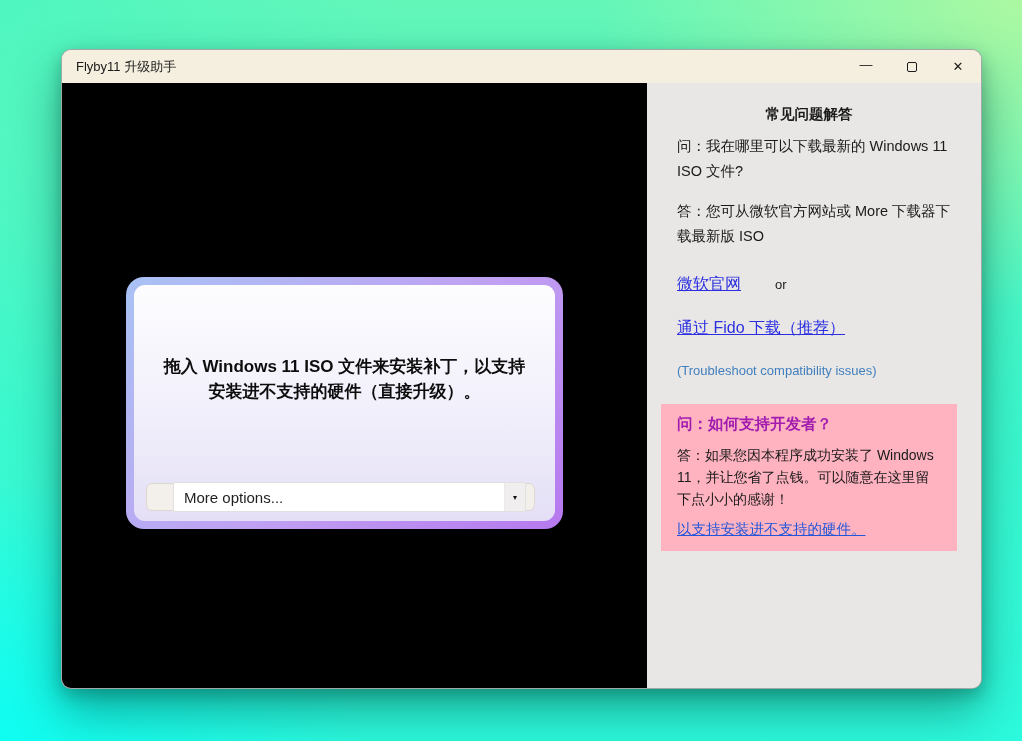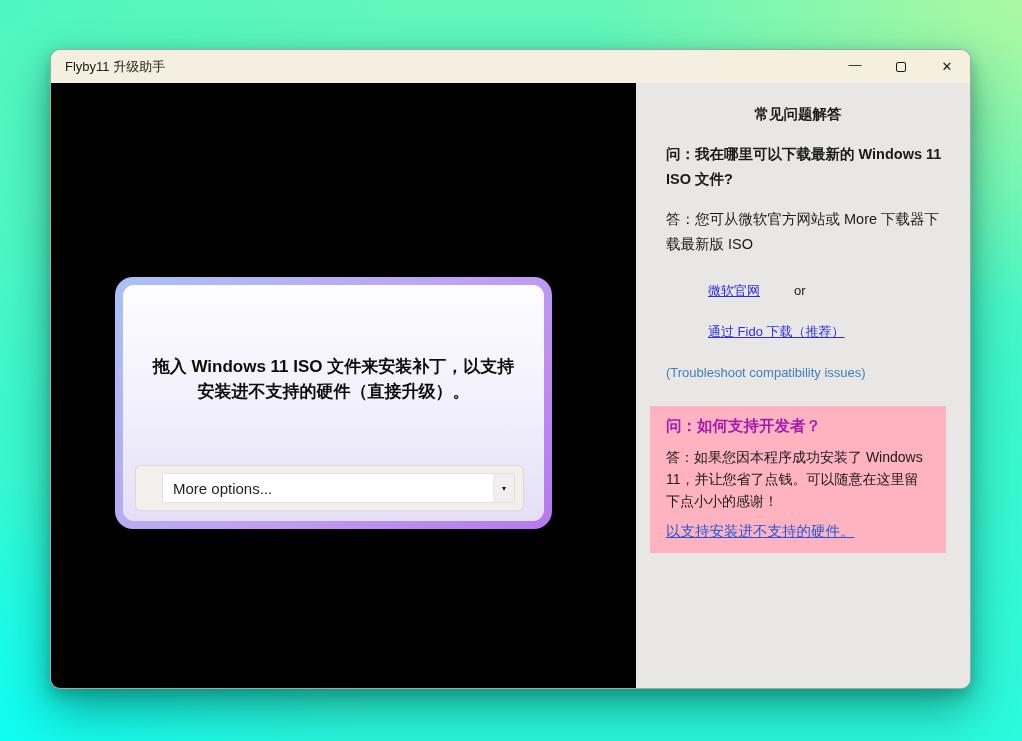--- a/index.html
+++ b/index.html
@@ -8,21 +8,21 @@
     font-family:"Liberation Sans", sans-serif;
     position:relative;
     background:
       radial-gradient(ellipse 70% 70% at 100% 0%, rgba(176,248,160,.95) 0%, rgba(176,248,160,0) 60%),
       radial-gradient(ellipse 55% 55% at 0% 100%, #0ffdf2 0%, rgba(15,253,242,0) 65%),
       radial-gradient(ellipse 60% 60% at 0% 0%, rgba(77,246,193,.9) 0%, rgba(77,246,193,0) 65%),
       linear-gradient(180deg, #63f6b9 0%, #3cf8cd 55%, #2cfade 100%);
   }
 
   .window {
-    position:absolute; left:50px; top:49px; width:921px; height:640px;
+    position:absolute; left:61px; top:49px; width:921px; height:640px;
     border-radius:10px; overflow:hidden;
     background:#eceae9;
     border:1px solid rgba(70,90,85,.45);
     box-shadow: 0 22px 48px rgba(0,70,60,.45), 0 6px 16px rgba(0,60,50,.30);
   }
 
   .titlebar {
     height:33px; background:#f5efdf; display:flex; align-items:center;
   }
   .titlebar .title { padding-left:14px; font-size:13px; color:#1a1a1a; }
@@ -45,43 +45,43 @@
   .dropzone-inner {
     width:100%; height:100%; border-radius:11px; position:relative;
     background:linear-gradient(180deg, #fdfdff 0%, #f1effb 55%, #e4dff6 100%);
     display:flex; flex-direction:column; align-items:center;
   }
   .drop-text {
     margin-top:70px; width:88%; text-align:center;
     font-weight:bold; font-size:17px; line-height:1.45; color:#0d0d0d;
   }
   .combo-wrap {
-    position:absolute; left:12px; right:20px; bottom:10px; height:46px;
+    position:absolute; left:12px; right:20px; bottom:10px; height:28px;
     background:#f3efeb; border:1px solid #ddd7d1; border-radius:6px;
     display:flex; align-items:center; padding:5px 8px 5px 26px;
   }
   .combo {
     flex:1; height:30px; background:#ffffff; border:1px solid #e3e0dd; border-radius:2px;
     display:flex; align-items:stretch; overflow:hidden;
   }
   .combo-text { flex:1; display:flex; align-items:center; padding-left:10px; font-size:15px; color:#1f1f1f; }
   .combo-arrow-btn {
     width:21px; background:#f0eeee; border-left:1px solid #eceae8;
     display:flex; align-items:center; justify-content:center;
   }
   .combo-arrow-btn span { font-size:8px; color:#111; }
 
   
   .sidebar { flex:1; background:#e9e7e5; padding:0 24px 0 14px; font-size:14.5px; color:#1a1a1a; }
   .faq-heading { margin-top:22px; text-align:center; font-weight:bold; font-size:14.5px; }
-  .faq-q { margin-top:18px; padding-left:16px; font-weight:bold; line-height:1.75; }
+  .faq-q { margin-top:10px; padding-left:16px; font-weight:normal; line-height:1.75; }
   .faq-a { margin-top:14px; padding-left:16px; line-height:1.75; }
   .link-row { margin-top:24px; padding-left:16px; display:flex; align-items:center; }
   .link-row.second { margin-top:23px; }
-  a.blue-link { color:#2b2fe0; text-decoration:underline; font-size:13px;margin-left:42px; }
+  a.blue-link { color:#2b2fe0; text-decoration:underline; font-size:16px; }
   .or-label { margin-left:34px; font-size:13px; color:#1a1a1a; }
   .troubleshoot { margin-top:23px; padding-left:16px; }
   .troubleshoot a { color:#3f7fbf; text-decoration:none; font-size:13px; }
 
   .support-box {
     margin-top:26px; background:#ffb3c1; padding:10px 16px 12px 16px;
   }
   .support-q {
     font-family:"Liberation Serif", serif;
     font-weight:bold; font-size:15.5px; color:#a21caf;

